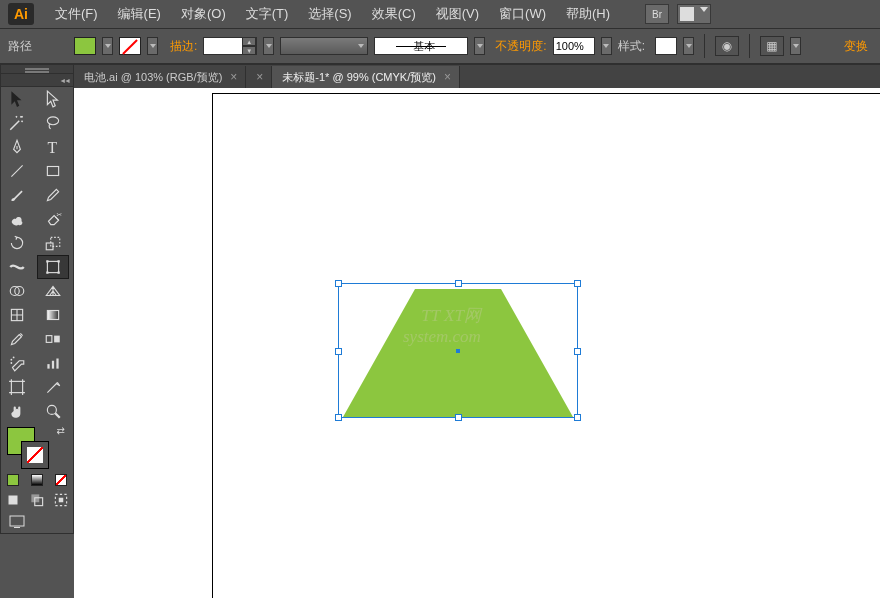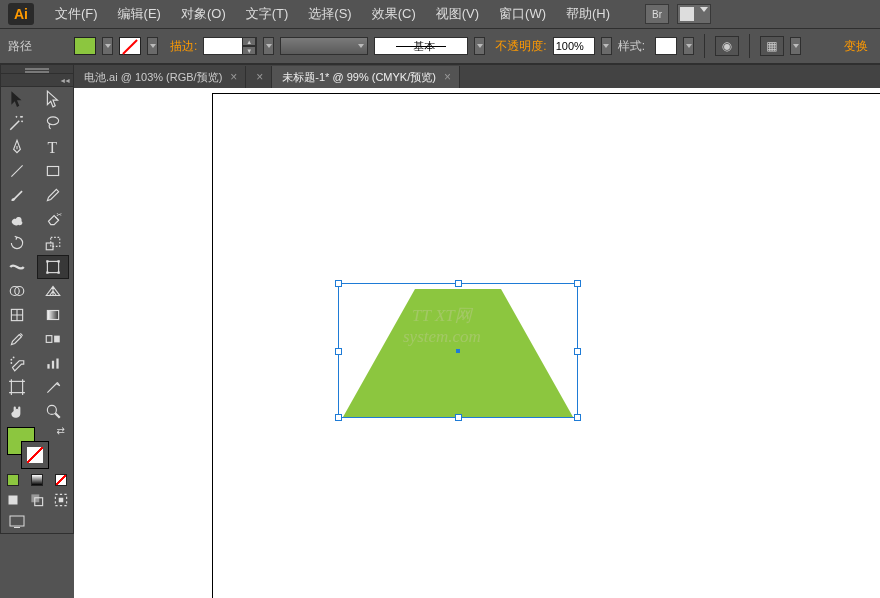--- a/index.html
+++ b/index.html
@@ -54,21 +54,21 @@
 
 .selection { position: absolute; border: 1px solid #1e7bd6; }
 .handle { position: absolute; width: 7px; height: 7px; background: #fff; border: 1px solid #1e7bd6; }
 .handle.tl { left: -4px; top: -4px; } .handle.tm { left: calc(50% - 3px); top: -4px; } .handle.tr { right: -4px; top: -4px; }
 .handle.ml { left: -4px; top: calc(50% - 3px); } .handle.mr { right: -4px; top: calc(50% - 3px); }
 .handle.bl { left: -4px; bottom: -4px; } .handle.bm { left: calc(50% - 3px); bottom: -4px; } .handle.br { right: -4px; bottom: -4px; }
 .center-pt { position: absolute; left: calc(50% - 2px); top: calc(50% - 2px); width: 4px; height: 4px; background: #1e7bd6; }
 
 
 .shape-trap { position: absolute; }
-.watermark { position: absolute; color: #a6c96a; font-size: 17px; font-style: italic; font-family: Georgia, serif; text-align: center; opacity: 0.9; }
+.watermark { position: absolute; color: #a6c96a; font-size: 17px; font-style: italic; font-family: Georgia, serif; text-align: right; opacity: 0.9; }
 
 
 .tools-wrap { position: absolute; left: 0; top: 64px; width: 74px; }
 .tools-grip { height: 10px; background: #3f3f3f; border: 1px solid #2f2f2f; display: flex; align-items: center; justify-content: center; }
 .tools-grip::before { content: ""; width: 24px; height: 2px; background: #7a7a7a; box-shadow: 0 3px 0 #7a7a7a; }
 .collapse-btn { height: 13px; background: #3f3f3f; border: 1px solid #2f2f2f; border-top: none; display: flex; align-items: center; justify-content: flex-end; padding-right: 4px; }
 .collapse-btn::before { content: "◄◄"; font-size: 7px; color: #aaa; letter-spacing: -2px; }
 .tools-grid { display: grid; grid-template-columns: 1fr 1fr; background: #535353; border: 1px solid #2f2f2f; border-top: none; }
 .tool { width: 32px; height: 24px; display: flex; align-items: center; justify-content: center; cursor: pointer; position: relative; }
 .tool.sel { background: #383838; border: 1px solid #1a1a1a; }

